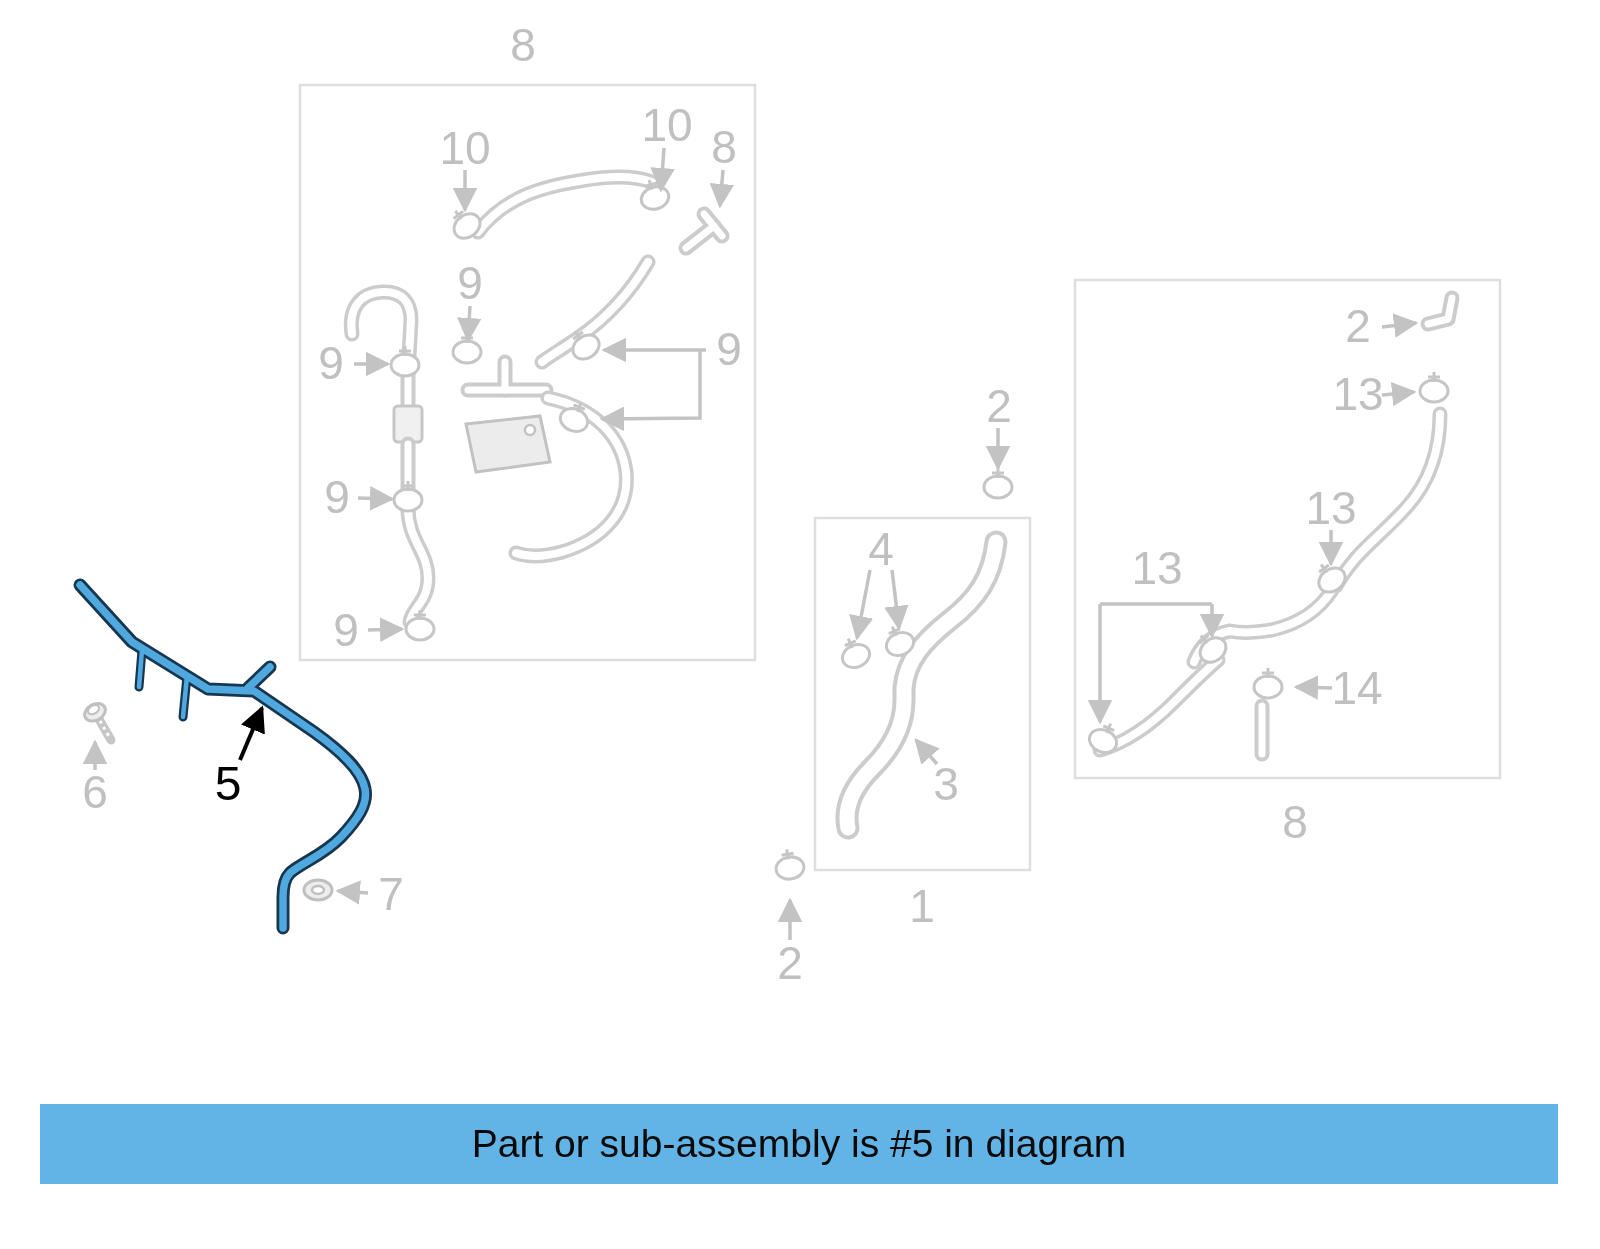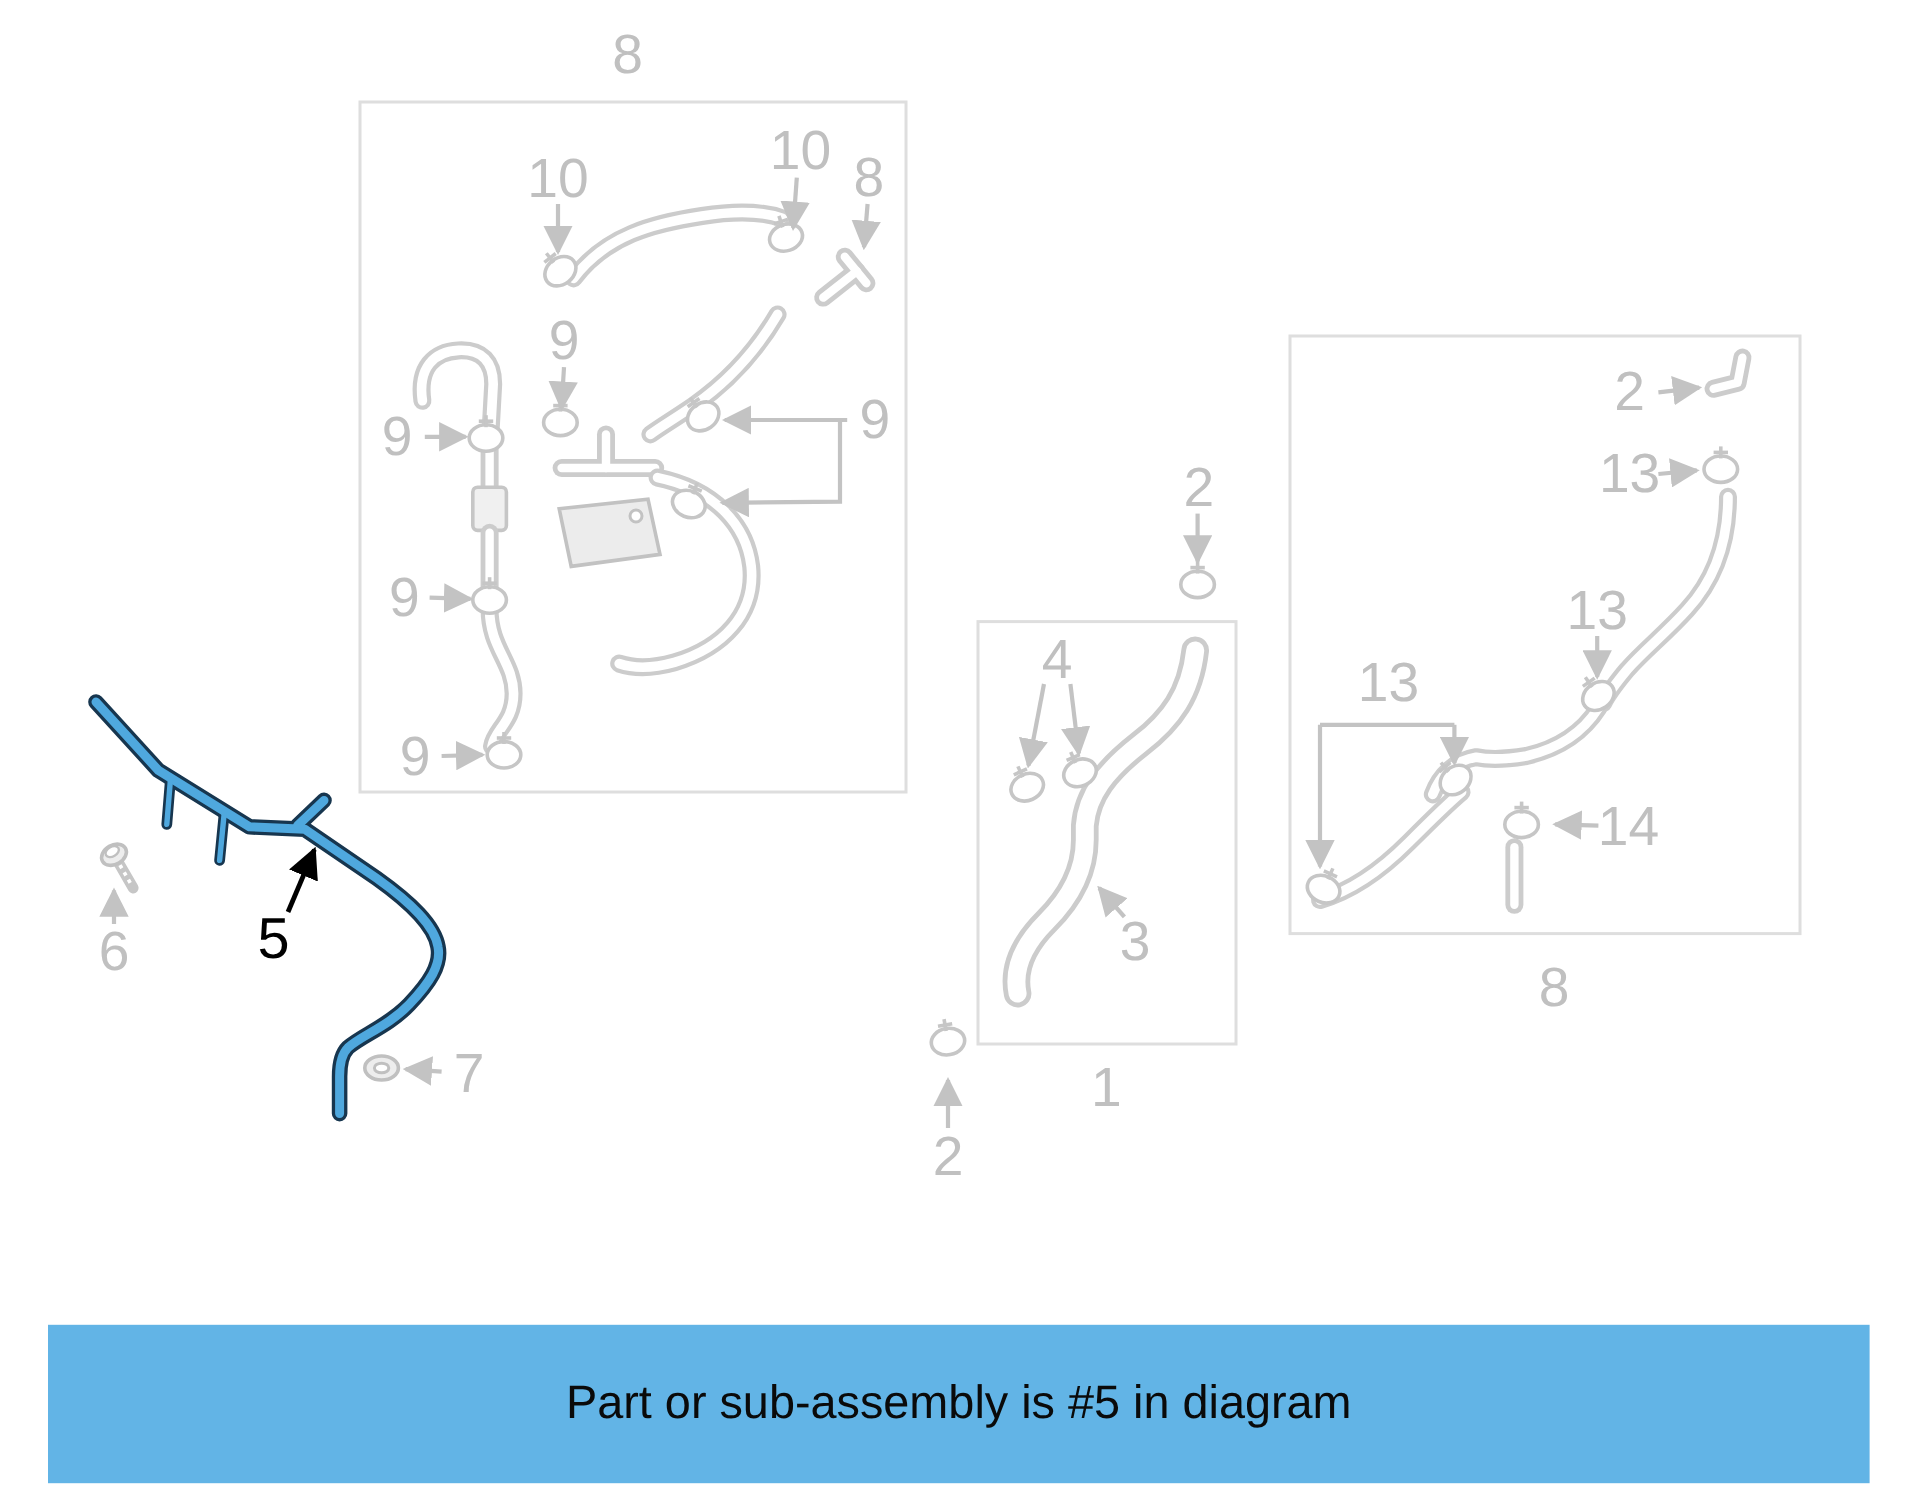--- a/index.html
+++ b/index.html
@@ -16,21 +16,21 @@
   .arrow{stroke:#c3c3c3;stroke-width:3.5;fill:none;}
   .leader{stroke:#c3c3c3;stroke-width:3.5;fill:none;}
   .arrow-black{stroke:#000000;stroke-width:4;fill:none;}
   .blue-o{fill:none;stroke:#17364f;stroke-width:13;stroke-linecap:round;stroke-linejoin:round;}
   .blue-i{fill:none;stroke:#4fa8de;stroke-width:7.5;stroke-linecap:round;stroke-linejoin:round;}
   .blue-o.thin{stroke-width:9;}
   .blue-i.thin{stroke-width:4.5;}
   .callout{position:absolute;transform:translate(-50%,-50%);font-size:46px;color:#c0c0c0;
            user-select:none;white-space:nowrap;}
   .callout--black{color:#000000;font-size:48px;}
-  .banner{position:absolute;left:40px;top:1104px;width:1518px;height:132px;background:#62b4e6;
+  .banner{position:absolute;left:40px;top:1104px;width:1518px;height:80px;background:#62b4e6;
           display:flex;flex-direction:column;align-items:center;justify-content:center;}
   .banner-line{font-size:39px;line-height:50px;color:#0a0a0a;text-align:center;}
 </style>
 </head>
 <body>
 
 <div class="canvas">
 
   <svg class="art" width="1600" height="1249" viewBox="0 0 1600 1249">
     <defs>

